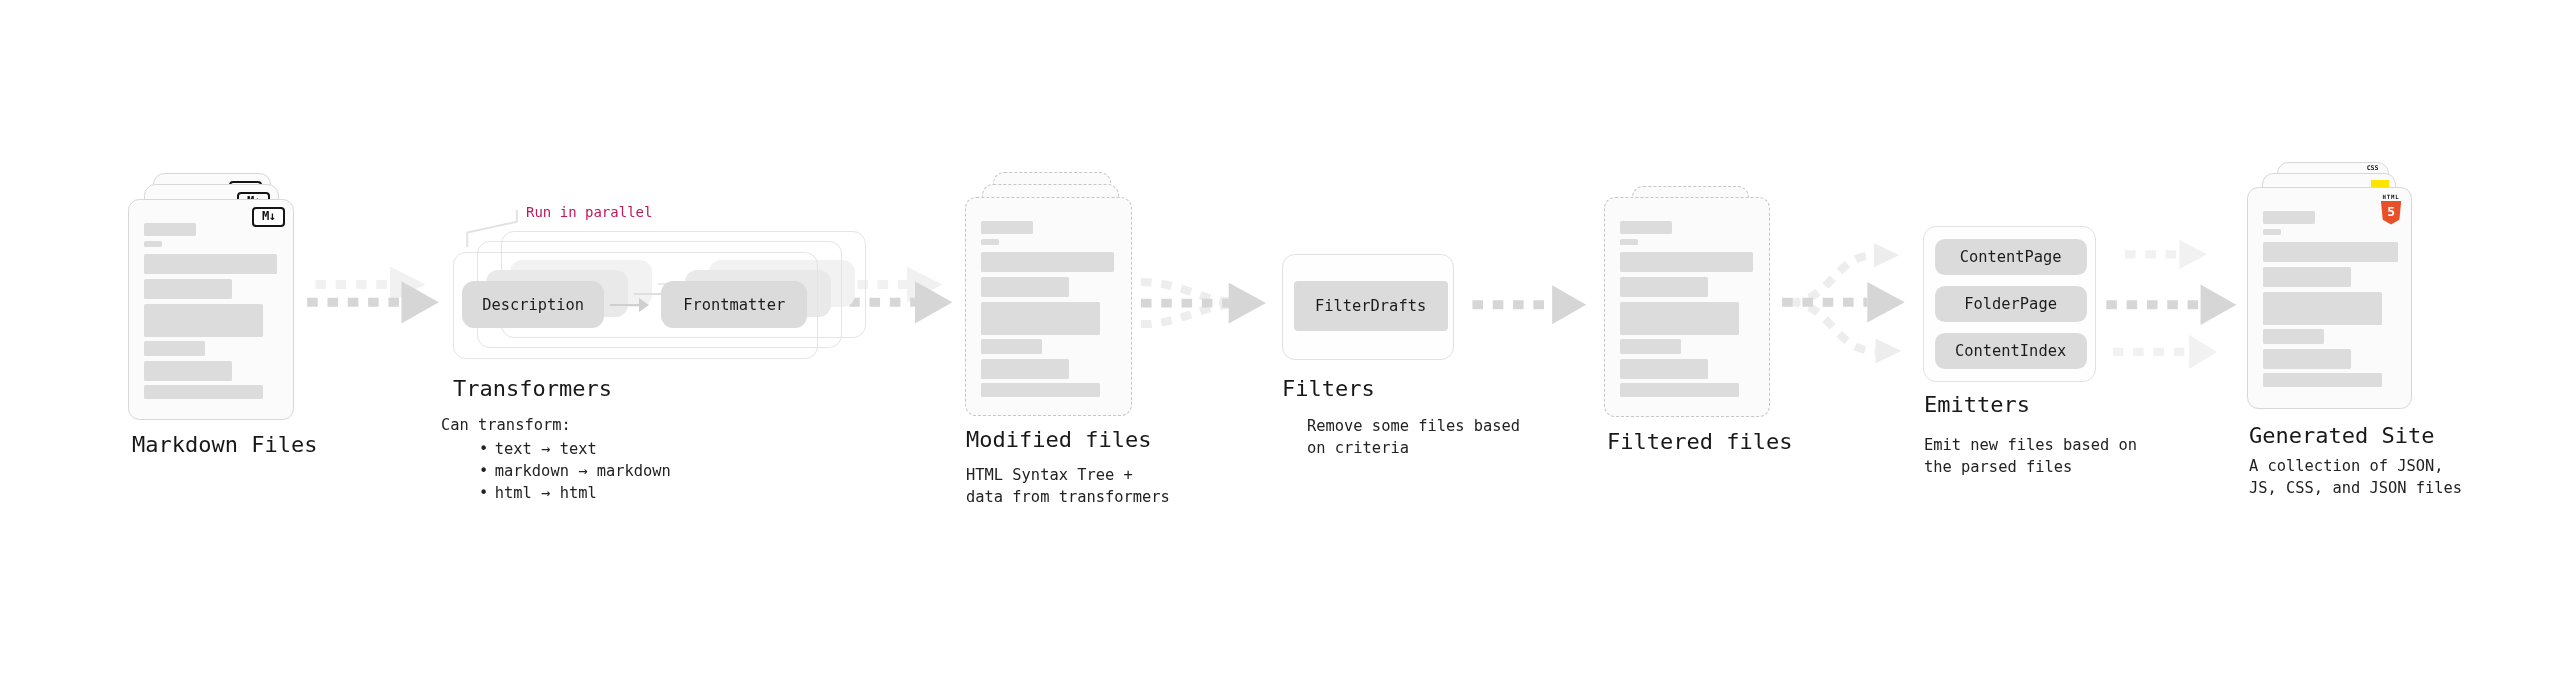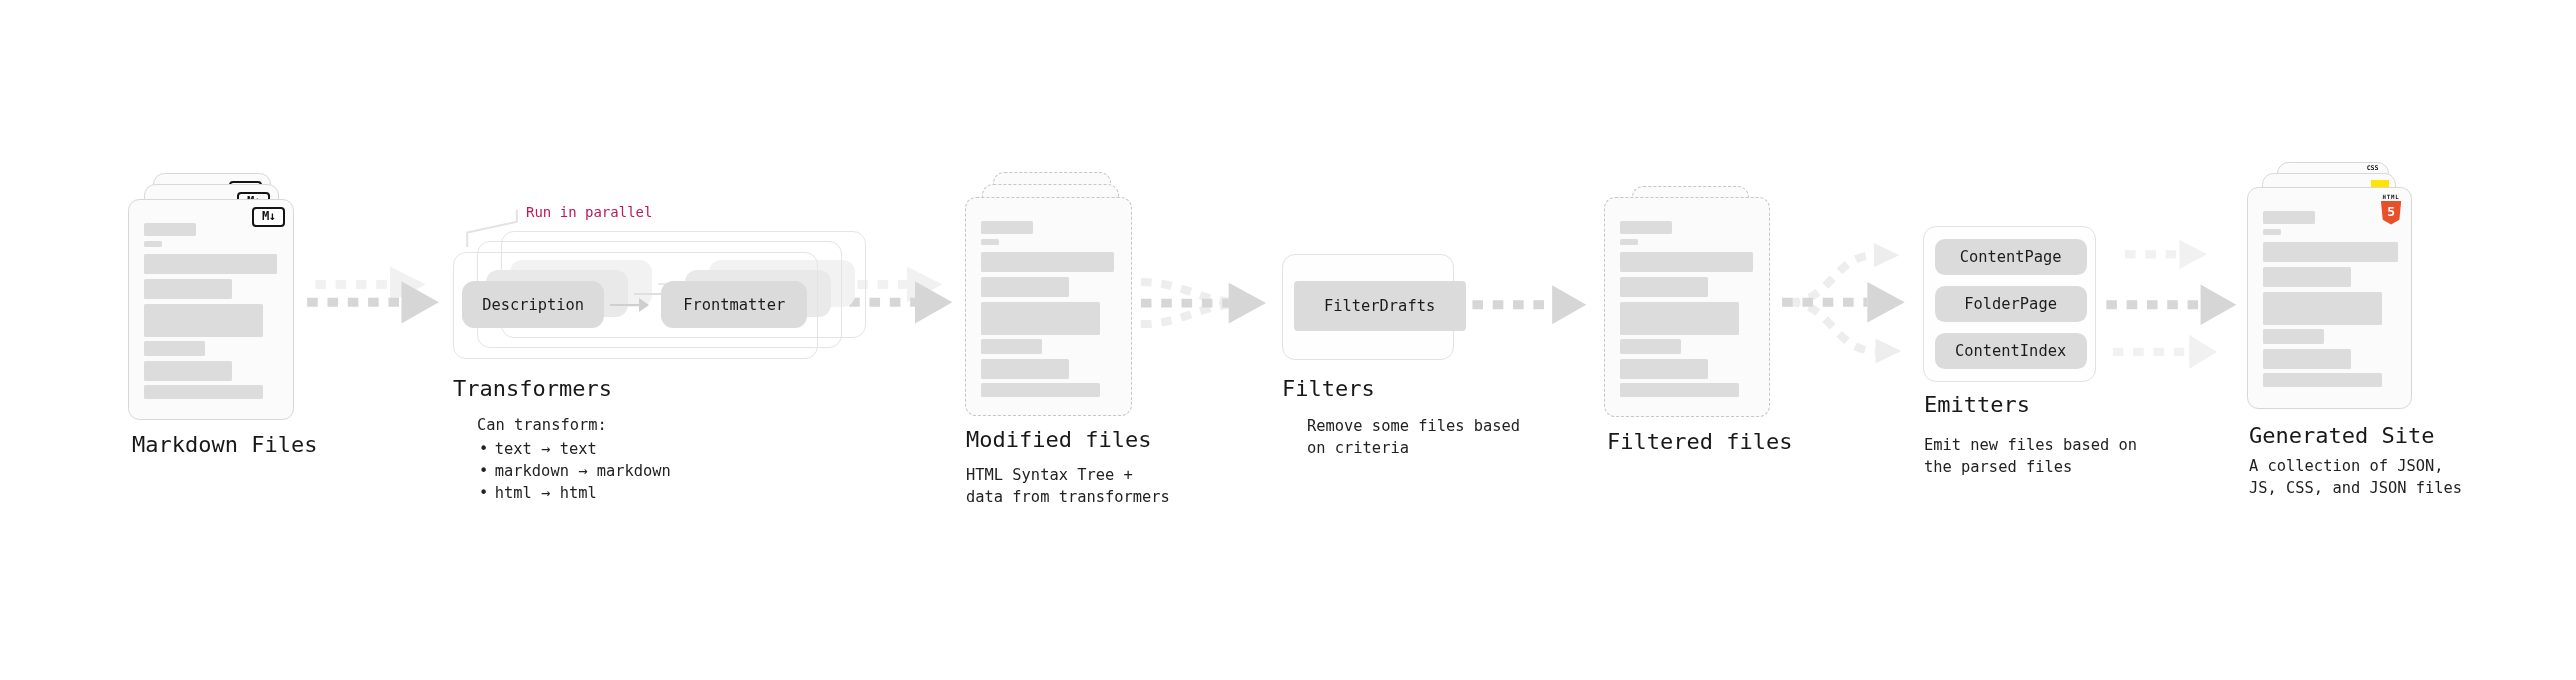--- a/index.html
+++ b/index.html
@@ -162,21 +162,21 @@
       <div class="mini-arrow"></div>
       <div class="t-pill right"></div>
     </div>
     <div class="t-box front" style="left:453px;top:252px;">
       <div class="t-pill left">Description</div>
       <div class="mini-arrow"></div>
       <div class="t-pill right">Frontmatter</div>
     </div>
 
     <div class="title" style="left:453px;top:376px;">Transformers</div>
-    <div class="body-text" style="left:477px;top:414px;">Can transform:</div>
+    <div class="body-text" style="left:441px;top:414px;">Can transform:</div>
     <div class="bullet-list" style="left:463px;top:438px;">
       <div class="bullet-line"><span class="bullet-dot">•</span><span>text → text</span></div>
       <div class="bullet-line"><span class="bullet-dot">•</span><span>markdown → markdown</span></div>
       <div class="bullet-line"><span class="bullet-dot">•</span><span>html → html</span></div>
     </div>
   </div>
 
   <div>
     <div class="doc-card dashed" style="left:993px;top:172px;width:118px;height:219px;"></div>
     <div class="doc-card dashed" style="left:982px;top:184px;width:137px;height:219px;"></div>
@@ -190,21 +190,21 @@
       <i class="bar b7"></i>
       <i class="bar b8"></i>
     </div>
     <div class="title" style="left:966px;top:427px;">Modified files</div>
     <div class="body-text" style="left:966px;top:464px;">HTML Syntax Tree +
 data from transformers</div>
   </div>
 
   <div>
     <div class="panel" style="left:1282px;top:254px;width:172px;height:106px;">
-      <div class="pill" style="left:10.6px;top:26px;width:172px;height:50px;border-radius:4px;">FilterDrafts</div>
+      <div class="pill" style="left:10.6px;top:26px;width:154px;height:50px;border-radius:4px;">FilterDrafts</div>
     </div>
     <div class="title" style="left:1282px;top:376px;">Filters</div>
     <div class="body-text" style="left:1282px;top:415px;margin-left:25px;">Remove some files based
 on criteria</div>
   </div>
 
   <div>
     <div class="doc-card dashed" style="left:1632px;top:186px;width:117px;height:220px;"></div>
     <div class="doc-card dashed" style="left:1604px;top:197px;width:166px;height:220px;">
       <i class="bar b1"></i>

